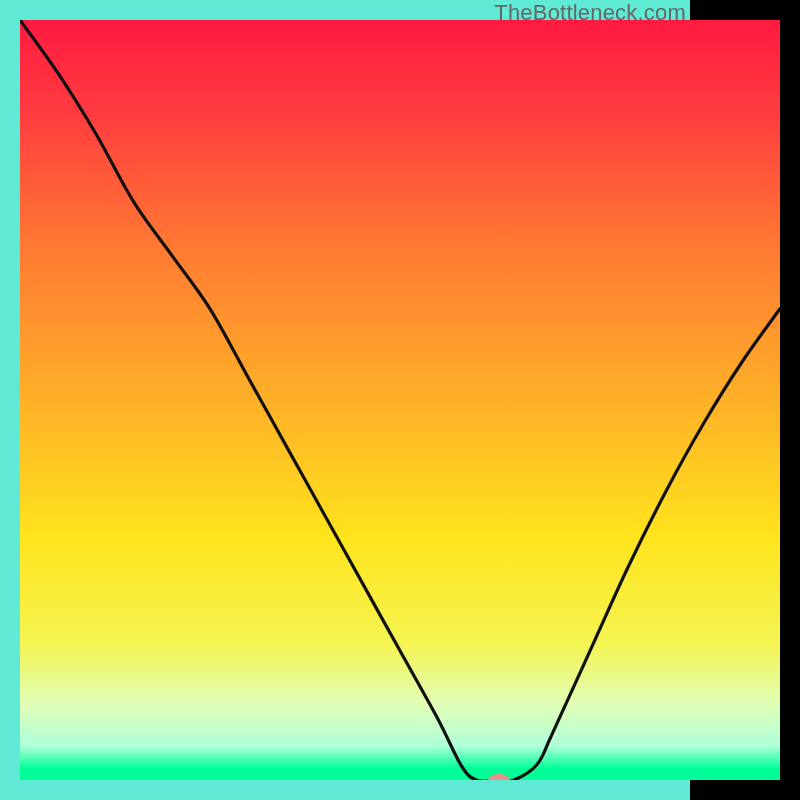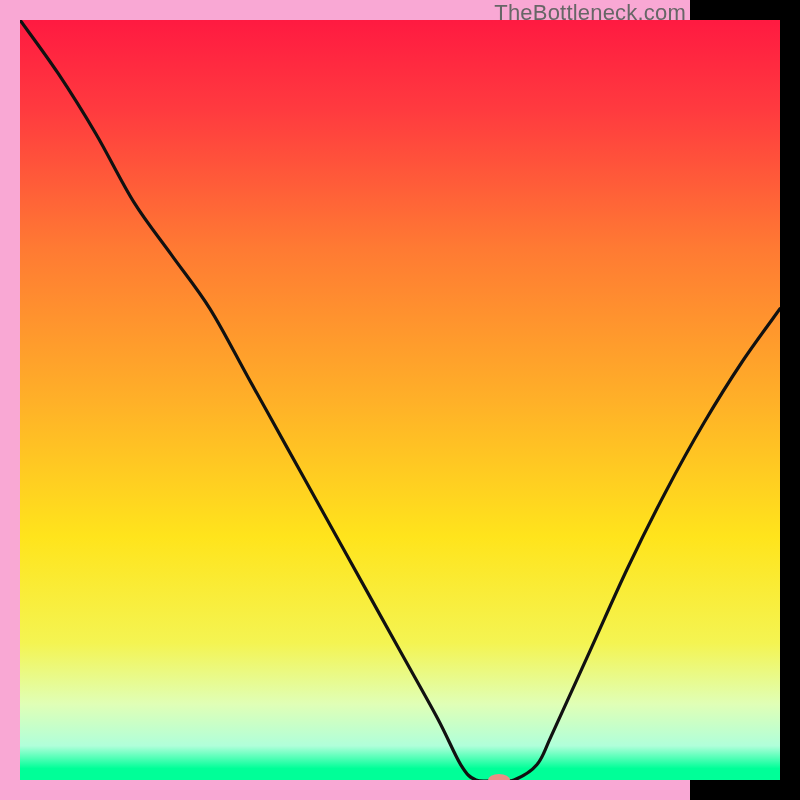--- a/index.html
+++ b/index.html
@@ -9,21 +9,21 @@
     height: 800px;
     background: #000;
     overflow: hidden;
   }
   .frame {
     position: absolute;
     left: 0;
     top: 0;
     width: 690px;
     height: 800px;
-    background: #f9a8d4;
+    background: #5eead4;
   }
   .plot-area {
     position: absolute;
     left: 20px;
     top: 20px;
     width: 760px;
     height: 760px;
     overflow: hidden;
   }
   .gradient-bg {

